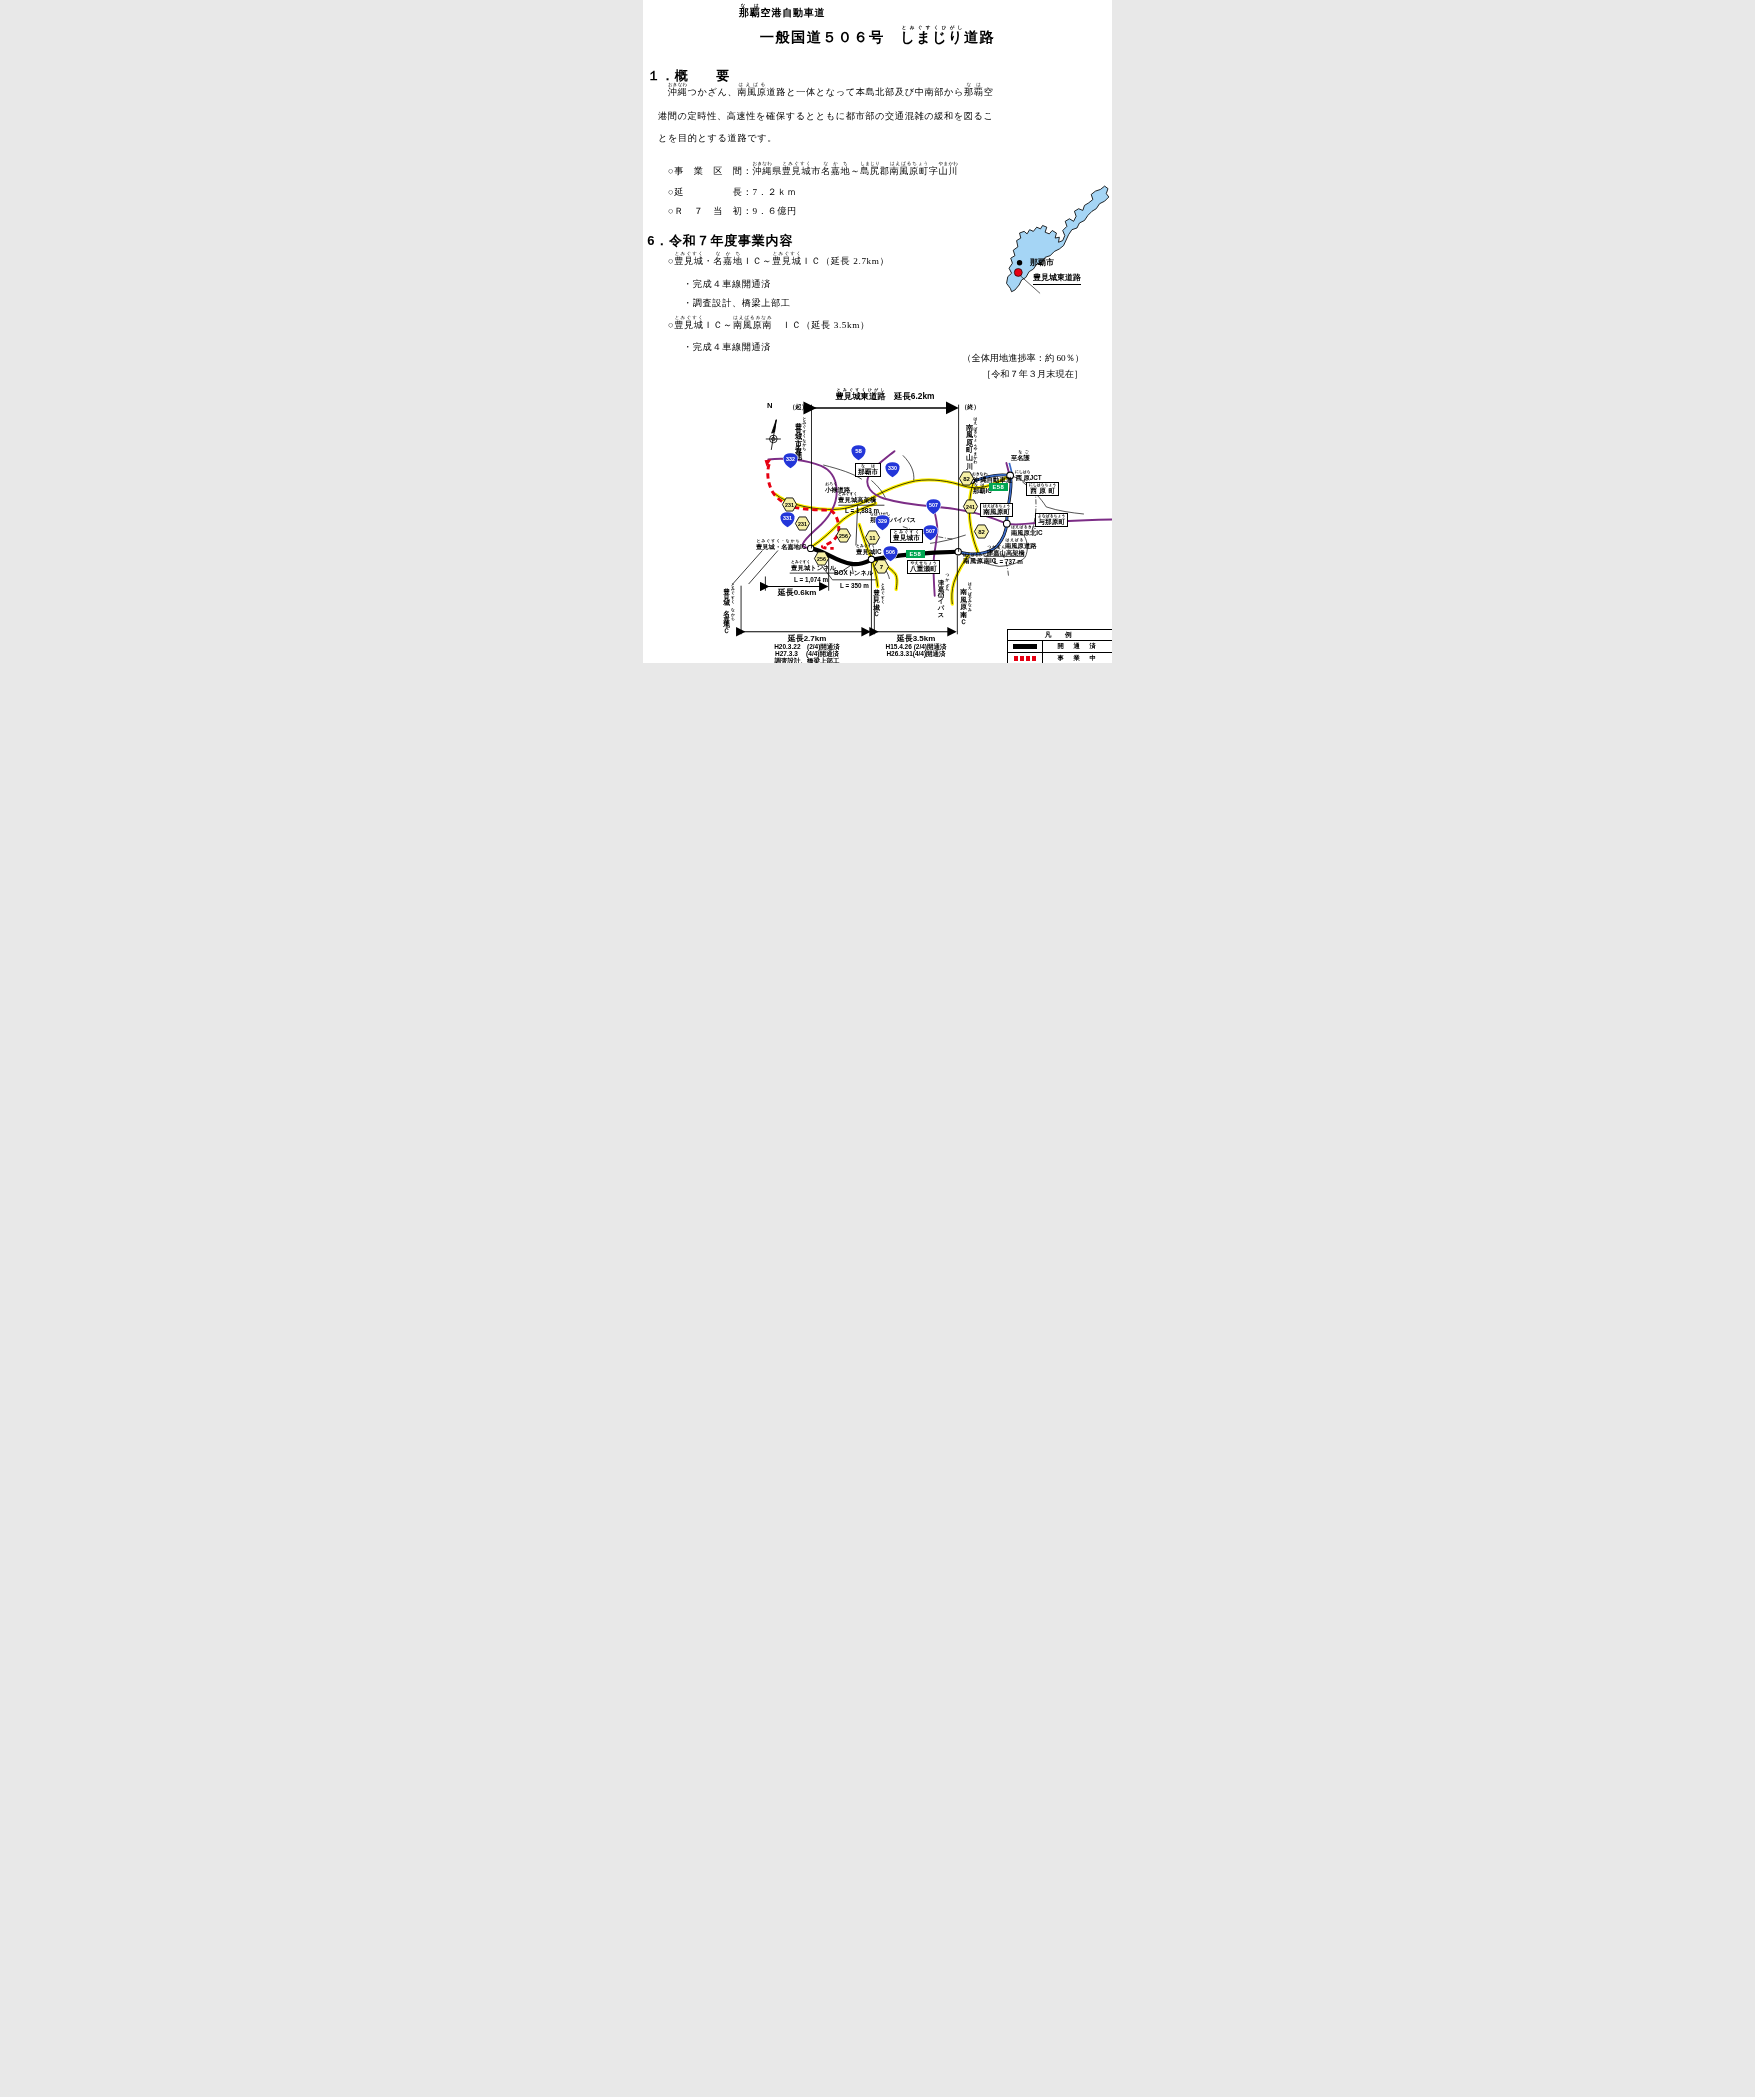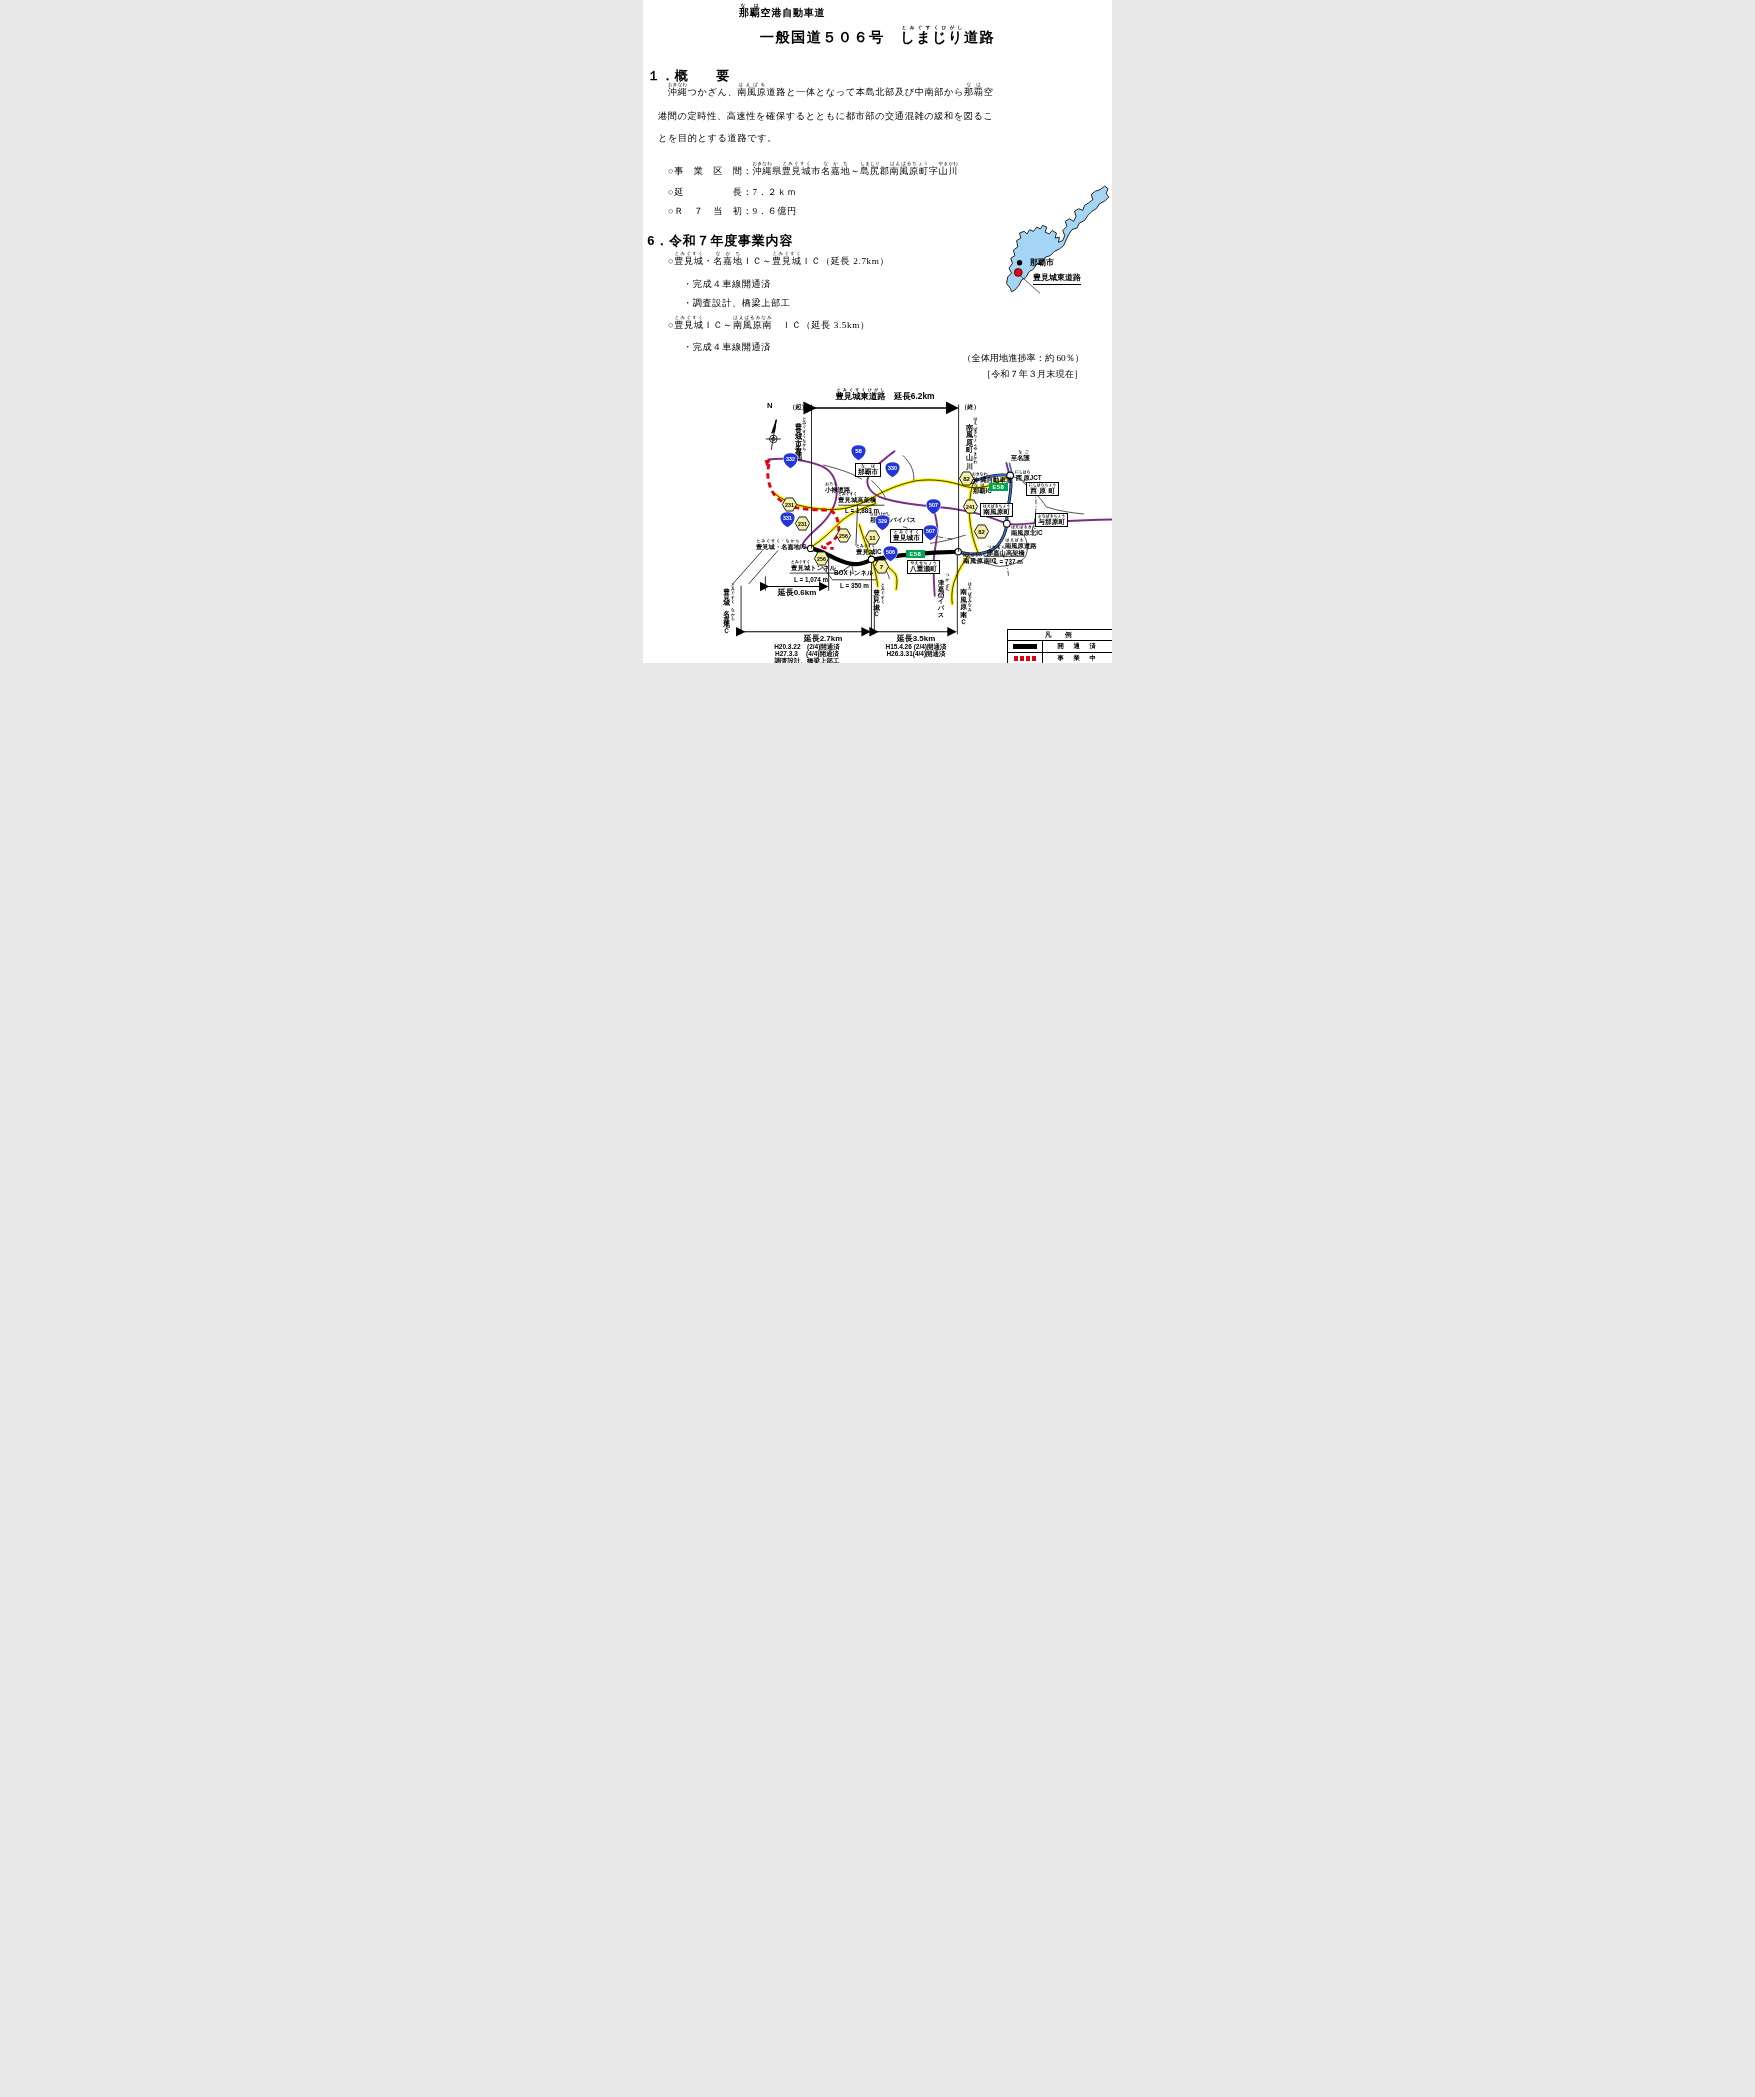--- a/index.html
+++ b/index.html
@@ -227,21 +227,21 @@
       <div class="mlabel v f16" style="left: 80px; top: 580px; height: 76px;"><ruby><span>豊見城・名嘉地</span><rt>とみぐすく　なかち</rt></ruby><span>ＩＣ</span></div>
       <div class="mlabel f15" style="left: 148px; top: 560px;"><ruby><span>豊見城</span><rt>とみぐすく</rt></ruby><span>トンネル</span></div>
       <div class="mlabel small" style="left: 151px; top: 576px;">L = 1,074 m</div>
       <div class="mlabel f15" style="left: 191px; top: 569px;">BOXトンネル</div>
       <div class="mlabel small" style="left: 197px; top: 582px;">L = 350 m</div>
       <div class="mlabel f15" style="left: 195px; top: 492px;"><ruby><span>豊見城</span><rt>とみぐすく</rt></ruby><span>高架橋</span></div>
       <div class="mlabel small" style="left: 202px; top: 507px;">L = 1,883 m</div>
       <div class="mlabel f15" style="left: 227px; top: 512px;"><ruby><span>那覇東</span><rt>なは ひがし</rt></ruby><span>バイパス</span></div>
       <div class="mlabel f15" style="left: 182px; top: 482px;"><ruby><span>小禄</span><rt>おろく</rt></ruby><span>道路</span></div>
       <div class="mlabel c dim" style="left: 154px; top: 589px;">延長0.6km</div>
-      <div class="mlabel c dim" style="left: 164px; top: 635px; margin-left: 16px;">延長2.7km</div>
+      <div class="mlabel c dim" style="left: 164px; top: 635px;">延長2.7km</div>
       <div class="mlabel c dates" style="left: 164px; top: 643px;">H20.3.22　(2/4)開通済</div>
       <div class="mlabel c dates" style="left: 164px; top: 650px;">H27.3.3　 (4/4)開通済</div>
       <div class="mlabel c dates" style="left: 164px; top: 657px;">調査設計、橋梁上部工</div>
       <div class="mlabel c dim" style="left: 273px; top: 635px;">延長3.5km</div>
       <div class="mlabel c dates" style="left: 273px; top: 643px;">H15.4.26 (2/4)開通済</div>
       <div class="mlabel c dates" style="left: 273px; top: 650px;">H26.3.31(4/4)開通済</div>
       <svg width="17" height="17" viewBox="0 0 48 48" class="shield" style="left: 139px; top: 452px;">
         <path d="M24 46 C9 36.5 2.5 25 4.5 14.5 C6 7.5 13.5 3.5 24 3.5 C34.5 3.5 42 7.5 43.5 14.5 C45.5 25 39 36.5 24 46 Z" fill="#2336D9" stroke="#ffffff" stroke-width="3" paint-order="stroke"></path>
         <text x="24" y="26" text-anchor="middle" font-size="15" font-weight="bold" fill="#fff">332</text>
       </svg>

